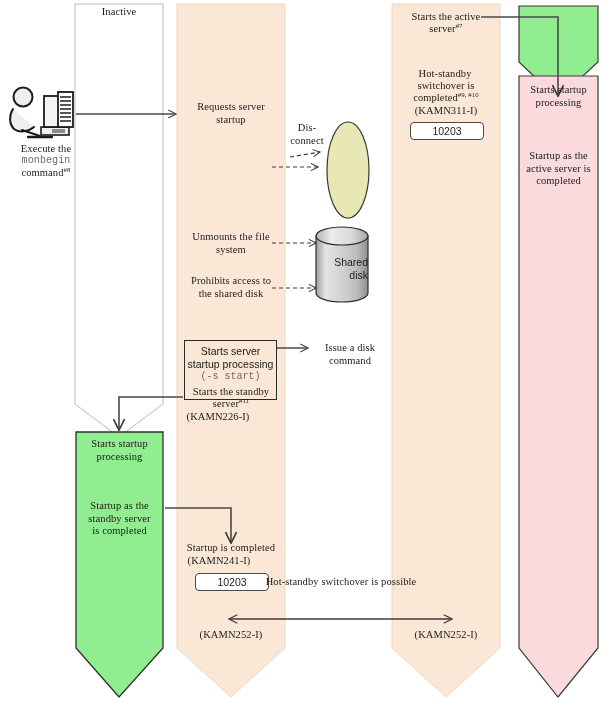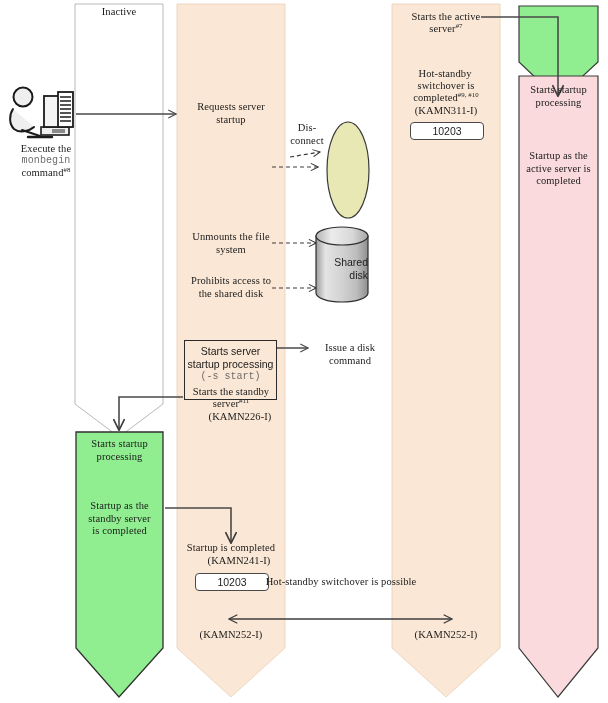--- a/index.html
+++ b/index.html
@@ -205,24 +205,24 @@
     <span class="t1">Starts server</span>
     <span class="t1">startup processing</span>
     <span class="t2">(-s start)</span>
   </div>
 
   <div class="lbl" style="left:305px; top:342px; width:90px;">Issue a disk
 command</div>
 
   <div class="lbl" style="left:177px; top:386px; width:108px;">Starts the standby</div>
   <div class="lbl" style="left:177px; top:398px; width:108px;"><span>server</span><sup>#11</sup></div>
-  <div class="lbl" style="left:186px; top:411px; width:108px;">(KAMN226-I)</div>
+  <div class="lbl" style="left:164px; top:411px; width:108px;">(KAMN226-I)</div>
 
   <div class="lbl" style="left:172px; top:542px; width:118px;">Startup is completed</div>
-  <div class="lbl" style="left:180px; top:555px; width:118px;">(KAMN241-I)</div>
+  <div class="lbl" style="left:160px; top:555px; width:118px;">(KAMN241-I)</div>
   <div class="pill" style="left:195px; top:573px; width:72px;">10203</div>
 
   <div class="lbl" style="left:177px; top:629px; width:108px;">(KAMN252-I)</div>
 
   <div class="lbl" style="left:76px; top:438px; width:87px;">Starts startup
 processing</div>
   <div class="lbl" style="left:76px; top:500px; width:87px;">Startup as the
 standby server
 is completed</div>
 

